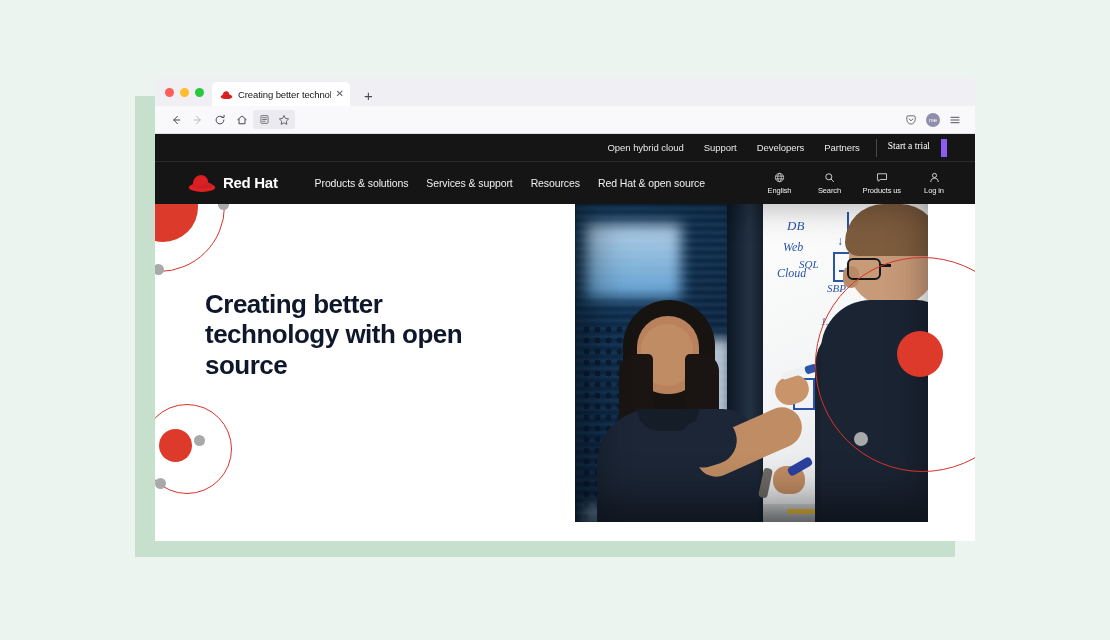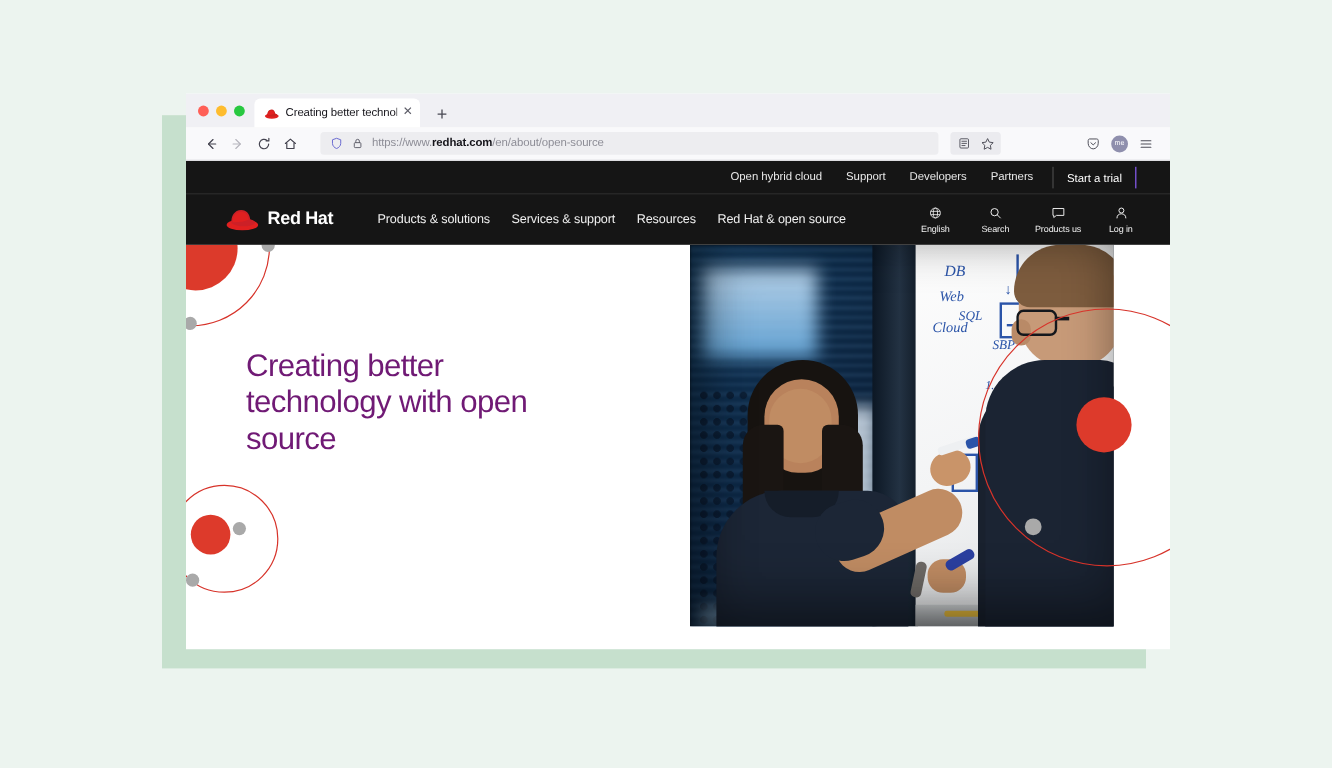--- a/index.html
+++ b/index.html
@@ -110,22 +110,22 @@
   #utility-bar {
     height: 28px; display: flex; align-items: center; justify-content: flex-end;
     padding-right: 28px; gap: 0;
     border-bottom: 1px solid #2b2b2b;
   }
   .util-link {
     color: #e8e8e8; font-size: 9.5px; padding: 0 10px; cursor: pointer;
     white-space: nowrap; letter-spacing: -0.05px;
   }
   #start-trial-wrap {
-    border-left: 1px solid #4a4a4a; border-right: 1px solid #8b5cf6;
-    padding: 2px 0; margin-left: 6px; display: flex; align-items: flex-end; height: 18px;
+    border-left: 1px solid #4a4a4a; border-right: 6px solid #8b5cf6;
+    padding: 2px 0; margin-left: 6px; display: flex; align-items: flex-start; height: 18px; font-family: Liberation Serif, serif;
   }
   #start-trial { color: #fff; font-size: 9.5px; padding: 0 11px; cursor: pointer; white-space: nowrap; }
 
   #main-nav {
     height: 41px; display: flex; align-items: center;
     padding: 0 24px 0 32px;
   }
   #logo-wrap { display: flex; align-items: center; gap: 6px; margin-right: 28px; cursor: pointer; }
   #logo-text { color: #fff; font-size: 15px; font-weight: 700; letter-spacing: -0.3px; }
   .nav-link {
@@ -234,22 +234,22 @@
   }
   #deco-r-dot { position: absolute; left: 699px; top: 228px; width: 14px; height: 14px; border-radius: 50%; background: #a9a9a9; }
 
   
   #hero-text { position: absolute; left: 50px; top: 85px; width: 290px; }
   #eyebrow {
     color: #ee0000; font-size: 10.5px; font-weight: 700;
     letter-spacing: 0.3px; margin-bottom: 14px;
   }
   #hero-heading {
-    color: #701a75; font-size: 26px; line-height: 1.17;
-    font-weight: 400; letter-spacing: -0.5px;
+    color: #0f172a; font-size: 26px; line-height: 1.17;
+    font-weight: 700; letter-spacing: -0.5px;
   }
 </style>
 </head>
 <body>
 
 <div id="mint-band"></div>
 
 <div id="browser-window">
 
   <div id="tab-strip">
@@ -291,31 +291,20 @@
         <path d="M13.4 1.6 V4.6 H10.4" stroke-linecap="round" stroke-linejoin="round"></path>
       </svg>
     </div>
     <div class="nav-btn">
       <svg width="12" height="12" viewBox="0 0 16 16" fill="none" stroke="currentColor" stroke-width="1.3">
         <path d="M2.4 7.4 L8 2.6 L13.6 7.4" stroke-linecap="round" stroke-linejoin="round"></path>
         <path d="M4 7.2 V13 H12 V7.2" stroke-linecap="round" stroke-linejoin="round"></path>
       </svg>
     </div>
 
-    <div id="urlbar">
-      <svg width="11" height="11" viewBox="0 0 16 16" fill="none" stroke="#6a6ad0" stroke-width="1.2">
-        <path d="M8 1.8 L13 3.6 V8 C13 11 10.6 13.3 8 14.2 C5.4 13.3 3 11 3 8 V3.6 Z" stroke-linejoin="round"></path>
-      </svg>
-      <svg width="10" height="11" viewBox="0 0 16 16" fill="none" stroke="#5b5b66" stroke-width="1.25">
-        <rect x="3.6" y="7" width="8.8" height="6.6" rx="1.2"></rect>
-        <path d="M5.6 7 V5 a2.4 2.4 0 0 1 4.8 0 V7" stroke-linecap="round"></path>
-      </svg>
-      <div id="url-text"><span>https://www.</span><b>redhat.com</b><span>/en/about/open-source</span></div>
-      <div id="url-spacer"></div>
-    </div>
 
     <div id="reader-pill">
       <div class="tb-icon">
         <svg width="11" height="11" viewBox="0 0 16 16" fill="none" stroke="currentColor" stroke-width="1.1">
           <rect x="2.8" y="2.4" width="10.4" height="11.2" rx="1.2"></rect>
           <path d="M5.2 5.4 H10.8 M5.2 8 H10.8 M5.2 10.6 H9" stroke-linecap="round"></path>
         </svg>
       </div>
       <div class="tb-icon">
         <svg width="12" height="12" viewBox="0 0 16 16" fill="none" stroke="currentColor" stroke-width="1.1">

